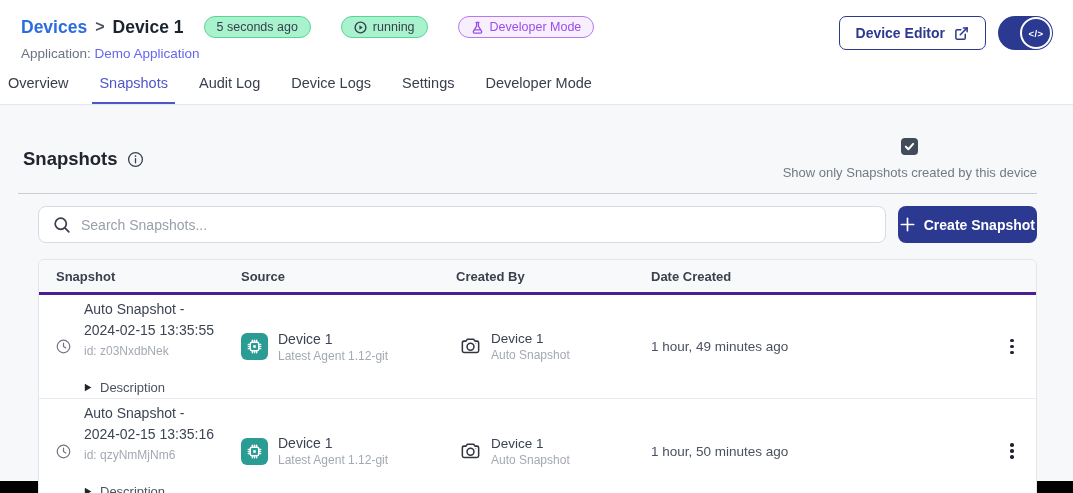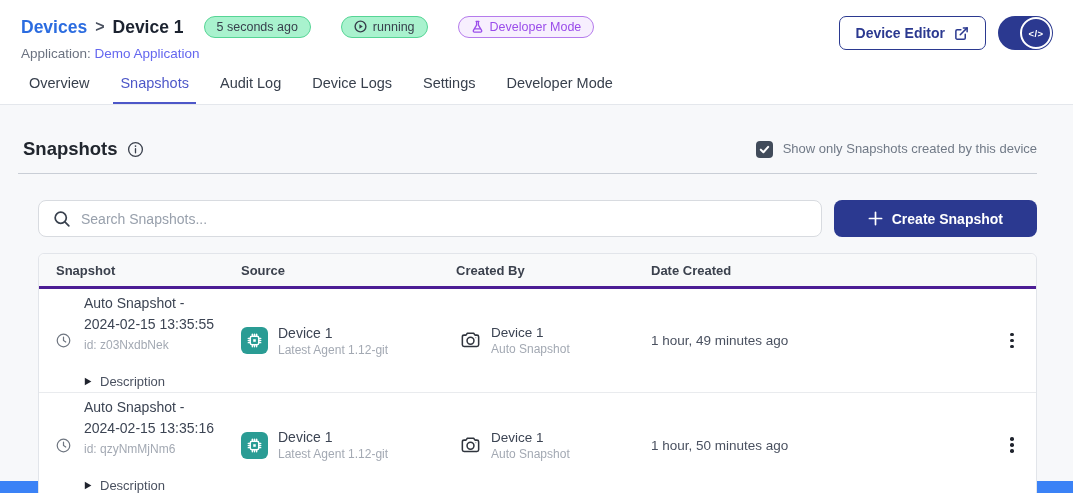--- a/index.html
+++ b/index.html
@@ -1,56 +1,56 @@
 <!DOCTYPE html>
 <html><head>
 <meta charset="utf-8">
 <style>
   * { margin:0; padding:0; box-sizing:border-box; }
   body { font-family:"Liberation Sans", sans-serif; background:#fff; }
-  .page { position:relative; width:1073px; height:493px; overflow:hidden; background:#3b82f6; }
+  .page { position:relative; width:1073px; height:493px; overflow:hidden; background:#000000; }
 
   
   .top-header { padding:16px 36px 0 21px; background:#fff; }
   .crumb-row { display:flex; align-items:center; }
   .crumb-link { color:#2b6ce0; font-size:17.5px; font-weight:bold; text-decoration:none; cursor:pointer; }
   .crumb-sep { color:#4a5160; font-size:16px; font-weight:bold; margin:0 8px; }
   .crumb-current { color:#1c2330; font-size:17.5px; font-weight:bold; }
   .badges { display:flex; align-items:center; gap:30px; margin-left:20px; }
-  .badge { display:flex; align-items:flex-start; gap:6px; border-radius:999px; padding:3px 12px; font-size:12.5px; white-space:nowrap; }
+  .badge { display:flex; align-items:flex-end; gap:6px; border-radius:999px; padding:3px 12px; font-size:12.5px; white-space:nowrap; }
   .badge.green { background:#a9f2ce; border:1px solid #56d595; color:#38404d; }
   .badge.purple { background:#f7effe; border:1px solid #b57bec; color:#9b4dea; }
   .app-row { margin-top:8px; font-size:13.5px; color:#6b7280; }
   .app-link { color:#6467ef; text-decoration:none; cursor:pointer; }
 
   .header-right { position:absolute; top:16px; right:20px; display:flex; align-items:center; gap:12px; }
   .device-editor-btn { display:flex; align-items:center; gap:9px; background:#fff; border:1.5px solid #2b3990; border-radius:7px; height:34px; padding:0 16px; color:#2b3990; font-size:14px; font-weight:bold; cursor:pointer; font-family:inherit; }
   .toggle { position:relative; width:55px; height:34px; background:#2b3990; border-radius:999px; cursor:pointer; }
   .toggle-knob { position:absolute; top:1px; right:1px; width:32px; height:32px; border-radius:50%; background:#2b3990; border:2.5px solid #fff; color:#fff; font-size:9.5px; font-weight:bold; display:flex; align-items:center; justify-content:center; letter-spacing:0.5px; }
 
   
-  .tab-bar { display:flex; padding:14px 0 0 29px; border-bottom:1px solid #e4e7ec; background:#fff; }
+  .tab-bar { display:flex; padding:14px 0 0 8px; border-bottom:1px solid #e4e7ec; background:#fff; }
   .tab { margin-right:31px; padding-bottom:11px; font-size:14.5px; color:#38404d; cursor:pointer; border-bottom:2.5px solid transparent; }
   .tab.active { color:#4d57c8; border-bottom-color:#4d57c8; padding-left:7px; padding-right:7px; margin-left:-7px; margin-right:24px; }
 
   
   .main { background:#f7f8fa; height:376px; padding:0 36px 0 18px; }
   .title-row { display:flex; align-items:center; justify-content:space-between; padding:33px 0 0 5px; }
   .title-left { display:flex; align-items:center; gap:9px; }
   .section-title { font-size:18.5px; font-weight:600; color:#21262e; }
-  .filter { display:flex; gap:10px; }
+  .filter { display:flex; align-items:center; gap:10px;flex-direction:column; }
   .checkbox { width:17px; height:17px; border-radius:4px; background:#414b5a; display:flex; align-items:center; justify-content:center; cursor:pointer; flex:none; }
   .filter-label { font-size:13px; color:#717a87; }
   .divider { height:1px; background:#c9ced6; margin-top:13px; }
 
-  .search-row { display:flex; gap:12px; margin:26px 0 0 20px; }
+  .search-row { display:flex; gap:12px; margin:12px 0 0 20px; }
   .search-box { flex:1; display:flex; align-items:center; gap:10px; height:37px; background:#fff; border:1px solid #d8dbe0; border-radius:8px; padding:0 14px; }
   .search-box input { border:none; outline:none; flex:1; font-size:14px; color:#38404d; font-family:inherit; background:transparent; }
   .search-box input::placeholder { color:#98a0ac; }
-  .create-btn { display:flex; align-items:center; gap:9px; background:#2b3990; color:#fff; border:none; border-radius:8px; height:37px; padding:0 34px; font-size:14px; font-weight:bold; cursor:pointer; font-family:inherit; }
+  .create-btn { display:flex; align-items:center; gap:9px; background:#2b3990; color:#fff; border:none; border-radius:8px; height:37px; padding:0 2px; font-size:14px; font-weight:bold; cursor:pointer; font-family:inherit; }
 
   .table { margin:16px 0 0 20px; background:#fff; border:1px solid #e2e5ea; border-radius:6px; }
   .tgrid { display:grid; grid-template-columns:202px 215px 195px 1fr 48px; align-items:center; }
   .thead { height:35px; background:#f8f9fa; border-bottom:3px solid #4c1d95; border-radius:6px 6px 0 0; }
   .th { font-size:13px; font-weight:600; color:#3b414d; }
   .th:first-child { padding-left:17px; }
   .trow { height:104px; border-bottom:1px solid #e9ebee; }
   .trow:last-child { border-bottom:none; }
   .cell-snap { display:flex; align-items:center; padding-left:17px; gap:13px; }
   .snap-text .line { font-size:14px; color:#3c4453; line-height:21px; }

